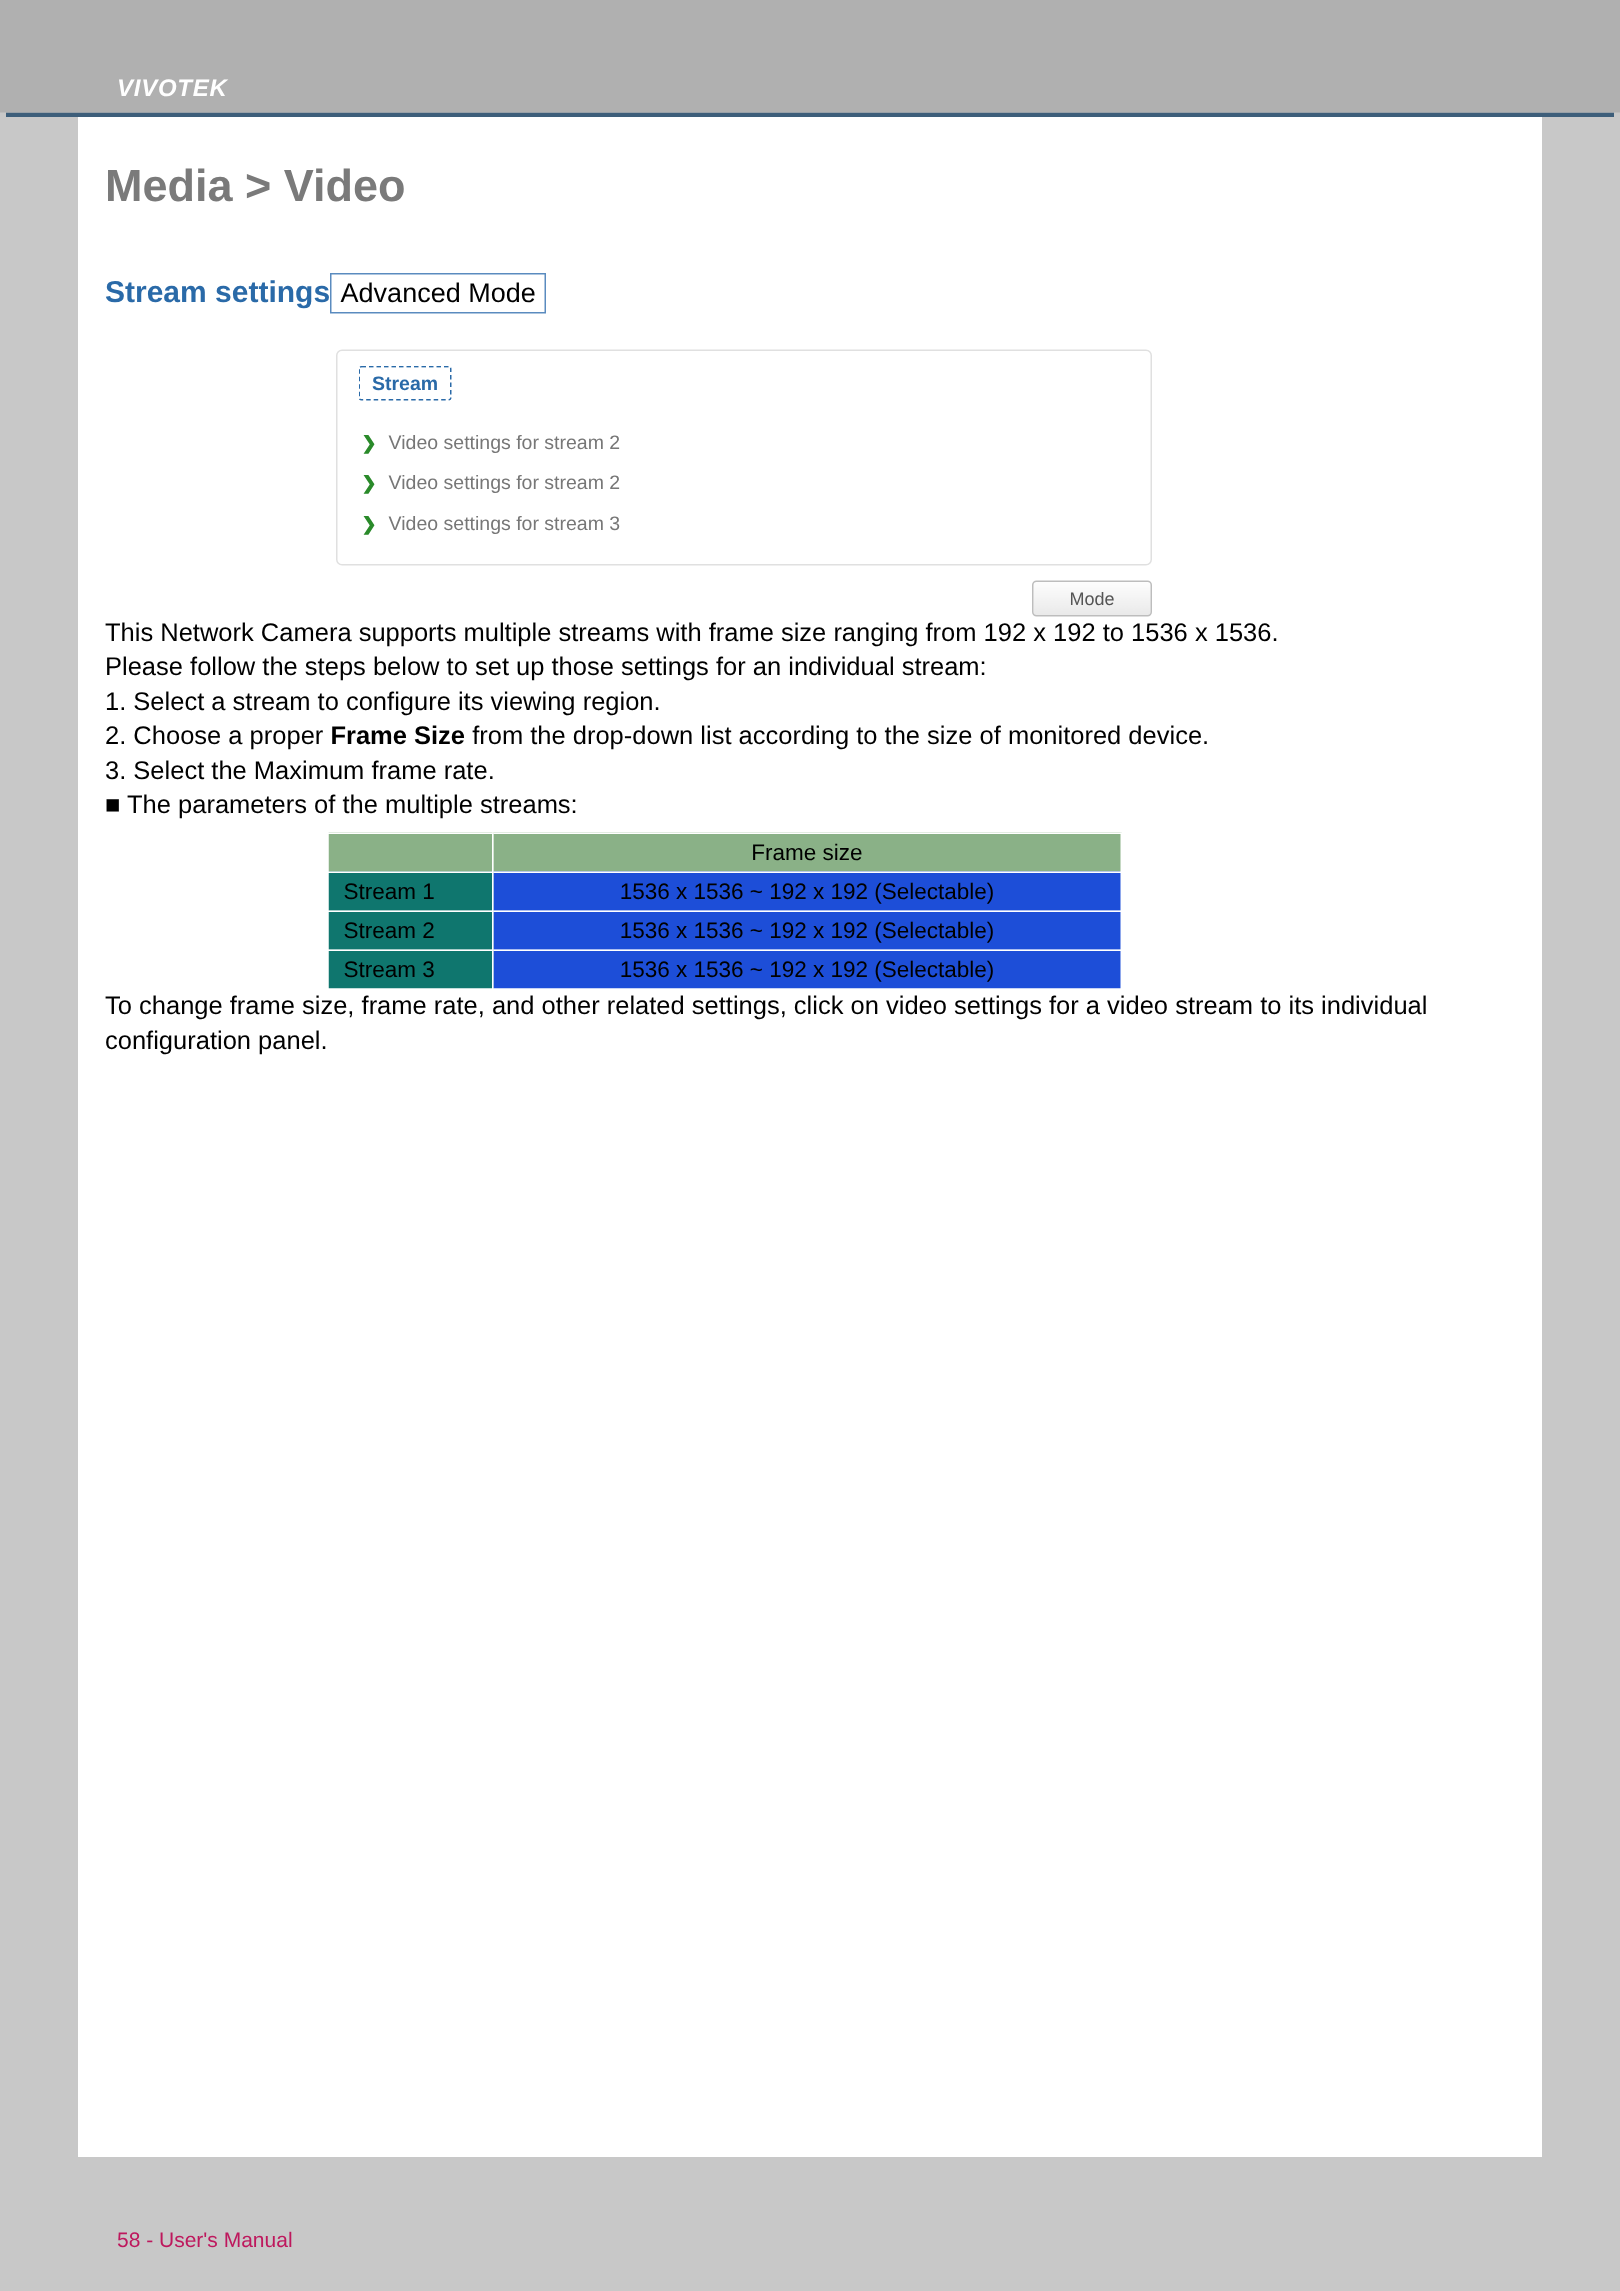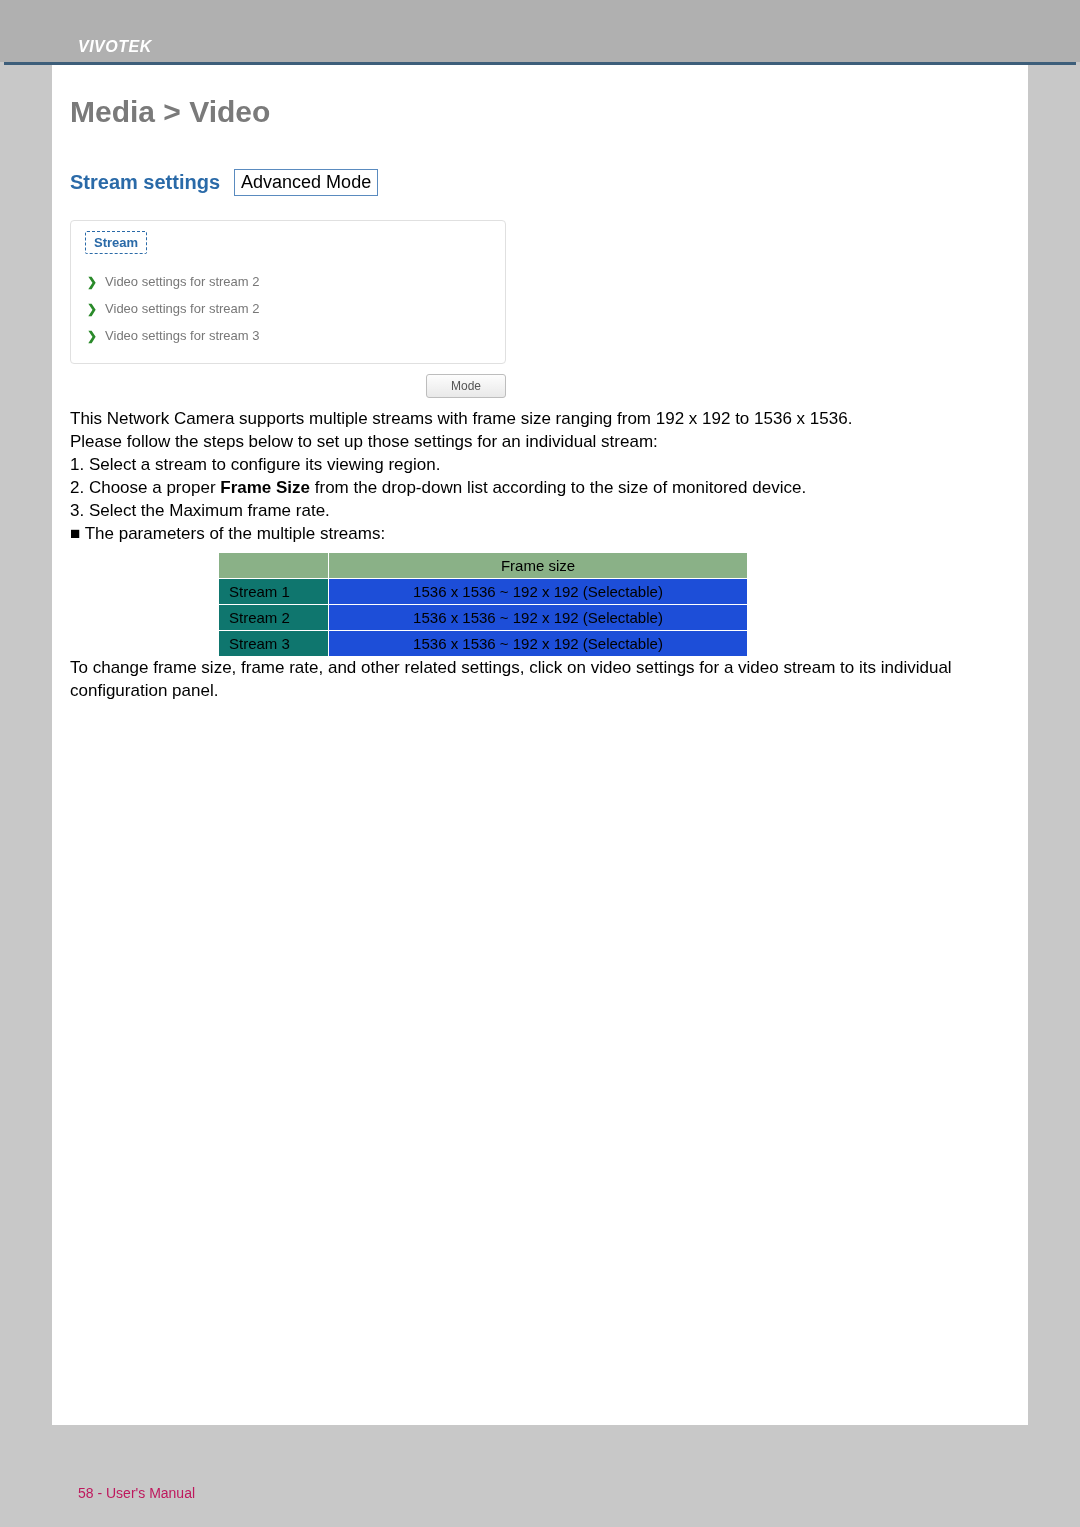--- a/index.html
+++ b/index.html
@@ -8,21 +8,21 @@
     font-family: Arial, Helvetica, sans-serif;
     background: #c8c8c8;
     color: #000;
   }
   .page-wrap {
     background: #c8c8c8;
     min-height: 1527px;
     position: relative;
   }
   .header-bar {
-    height: 62px;
+    height: 75px;
     background: #b0b0b0;
     position: relative;
     text-align: right;
   }
   .brand {
     position: absolute;
     left: 78px;
     bottom: 6px;
     color: #fff;
     font-style: italic;
@@ -44,37 +44,37 @@
   }
   .page-title {
     color: #7a7a7a;
     font-size: 30px;
     font-weight: bold;
     margin-bottom: 40px;
   }
   .settings-row {
     display: flex;
     align-items: center;
-    gap: 14px;
     margin-bottom: 24px;
   }
   .settings-label {
     color: #2a6aa8;
     font-size: 20px;
     font-weight: bold;
   }
   .mode-badge {
     border: 1.5px solid #5a8bbf;
     color: #000;
     font-size: 18px;
     padding: 2px 6px;
     display: inline-block;
   }
   .panel-area {
-    width: 436px;
+    margin-left: 154px;
+    width: 544px;
   }
   .panel {
     border: 1px solid #e0e0e0;
     border-radius: 4px;
     background: #fff;
     padding: 10px 14px 14px 14px;
   }
   .tab {
     display: inline-block;
     border: 1px dashed #2a6aa8;
@@ -110,21 +110,21 @@
     font-size: 12px;
     color: #555;
     padding: 4px 24px;
     cursor: pointer;
   }
   .body-text {
     font-size: 17px;
     color: #000;
     line-height: 1.35;
   }
-  .mt-10 { margin-top: 10px; }
+  .mt-10 { }
   .mt-24 { }
   .table-wrap {
     margin: 6px 0 0 148px;
     width: 530px;
   }
   table.params {
     border-collapse: collapse;
     width: 100%;
   }
   table.params th, table.params td {

